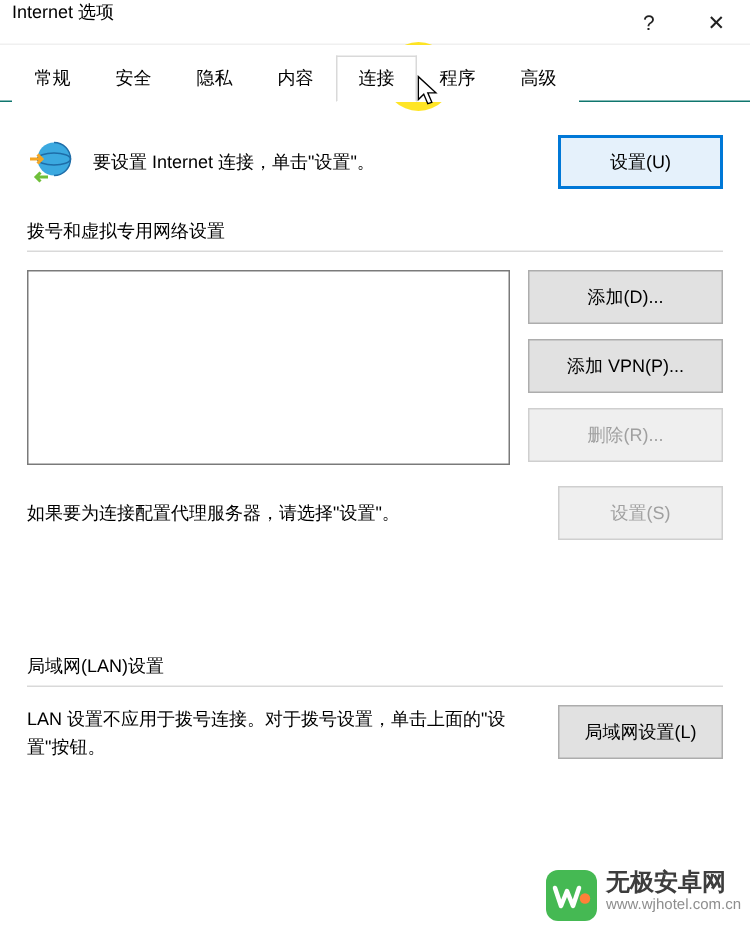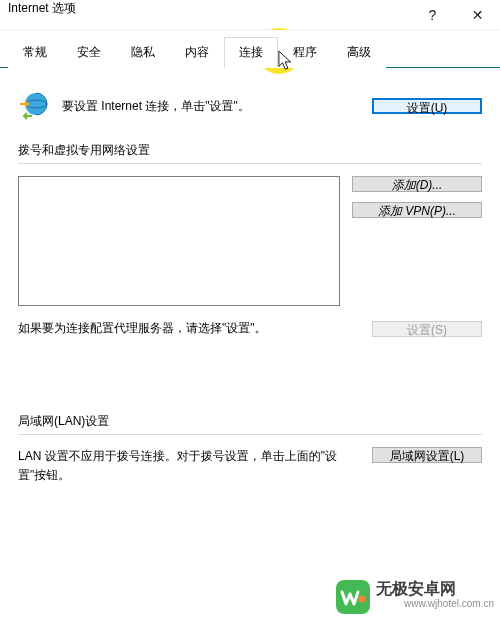--- a/index.html
+++ b/index.html
@@ -61,21 +61,21 @@
   }
   .globe-icon {
     width: 32px; height: 32px;
     position: relative;
     display: inline-block;
   }
   .globe-icon svg { width: 32px; height: 32px; }
   .instr { flex: 1; font-size: 12px; }
   .btn {
     min-width: 110px;
-    height: 16px;
+    height: 36px;
     background: #e1e1e1;
     border: 1px solid #adadad;
     font-size: 12px;
     color: #000;
     cursor: pointer;
     padding: 0 10px;
   }
   .btn:disabled { color: #a0a0a0; background: #efefef; border-color:#cfcfcf; cursor: default;}
   .btn.primary {
     background: #e5f1fb;
@@ -88,21 +88,21 @@
     margin: 4px 0 12px 0;
   }
   .dial-row { display: flex; gap: 12px; }
   .listbox {
     flex: 1;
     height: 130px;
     border: 1px solid #7a7a7a;
     background: #fff;
   }
   .btncol { display: flex; flex-direction: column; gap: 10px; width: 130px; }
-  .btncol .btn { width: 100%; font-style: italic; }
+  .btncol .btn { width: 100%; }
   .proxy-row {
     display: flex;
     align-items: center;
     gap: 12px;
     margin-top: 14px;
   }
   .proxy-row .txt { flex: 1; }
   .lan-section { margin-top: 76px; }
   .lan-row { display: flex; gap: 12px; align-items: flex-start; margin-top:8px;}
   .lan-row .txt { flex: 1; line-height: 1.6; }
@@ -130,21 +130,21 @@
     display: flex;
     gap: 6px;
     opacity: 0.95;
   }
   .watermark .logo {
     width: 34px; height: 34px;
     border-radius: 8px;
   }
   .watermark .wm-text { display:flex; flex-direction:column; line-height:1.1;}
   .watermark .wm-main { font-size: 16px; font-weight: 700; color:#333;}
-  .watermark .wm-sub { font-size: 10px; color:#888;margin-left:28px;}
+  .watermark .wm-sub { font-size: 10px; color:#888;}
 </style>
 </head>
 <body>
 
 <div class="highlight"></div>
 <div class="cursor">
   <svg viewBox="0 0 20 24">
     <path d="M1 1 L1 18 L5 14 L8 21 L11 20 L8 13 L14 13 Z" fill="#fff" stroke="#000" stroke-width="1"></path>
   </svg>
 </div>
@@ -182,20 +182,21 @@
   </div>
 
   <div class="section-title">拨号和虚拟专用网络设置</div>
   <hr class="hr">
 
   <div class="dial-row">
     <div class="listbox"></div>
     <div class="btncol">
       <button class="btn">添加(D)...</button>
       <button class="btn">添加 VPN(P)...</button>
+      <button class="btn" disabled="">删除(R)...</button>
     </div>
   </div>
 
   <div class="proxy-row">
     <span class="txt">如果要为连接配置代理服务器，请选择"设置"。</span>
     <button class="btn" disabled="">设置(S)</button>
   </div>
 
   <div class="lan-section">
     <div class="section-title">局域网(LAN)设置</div>

